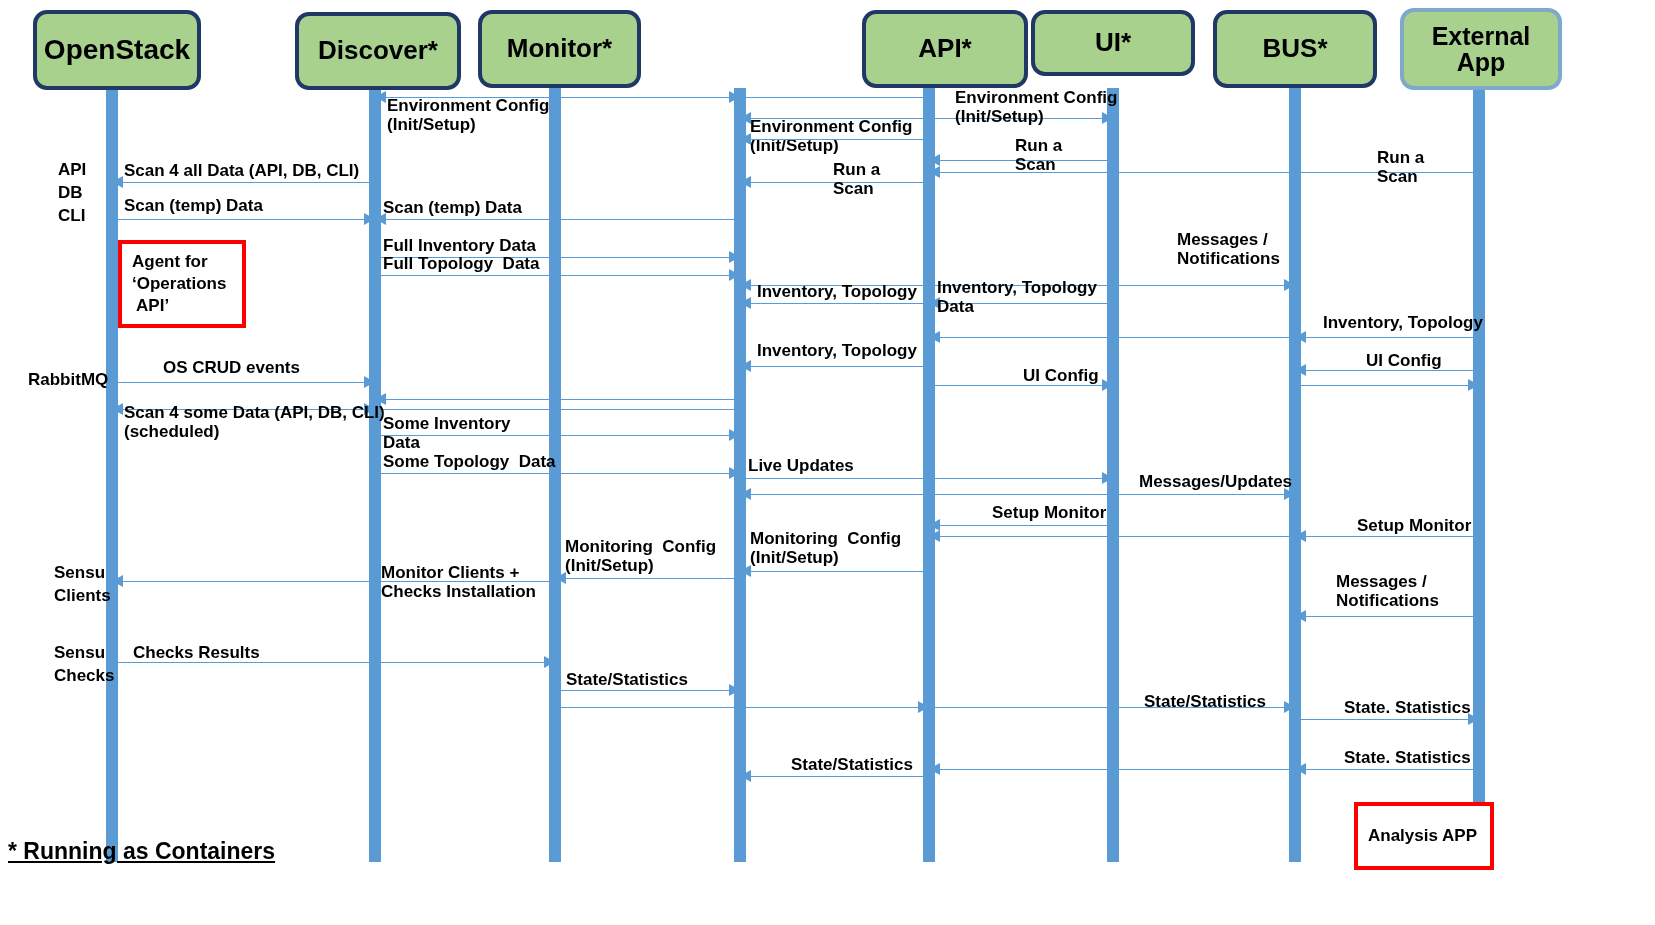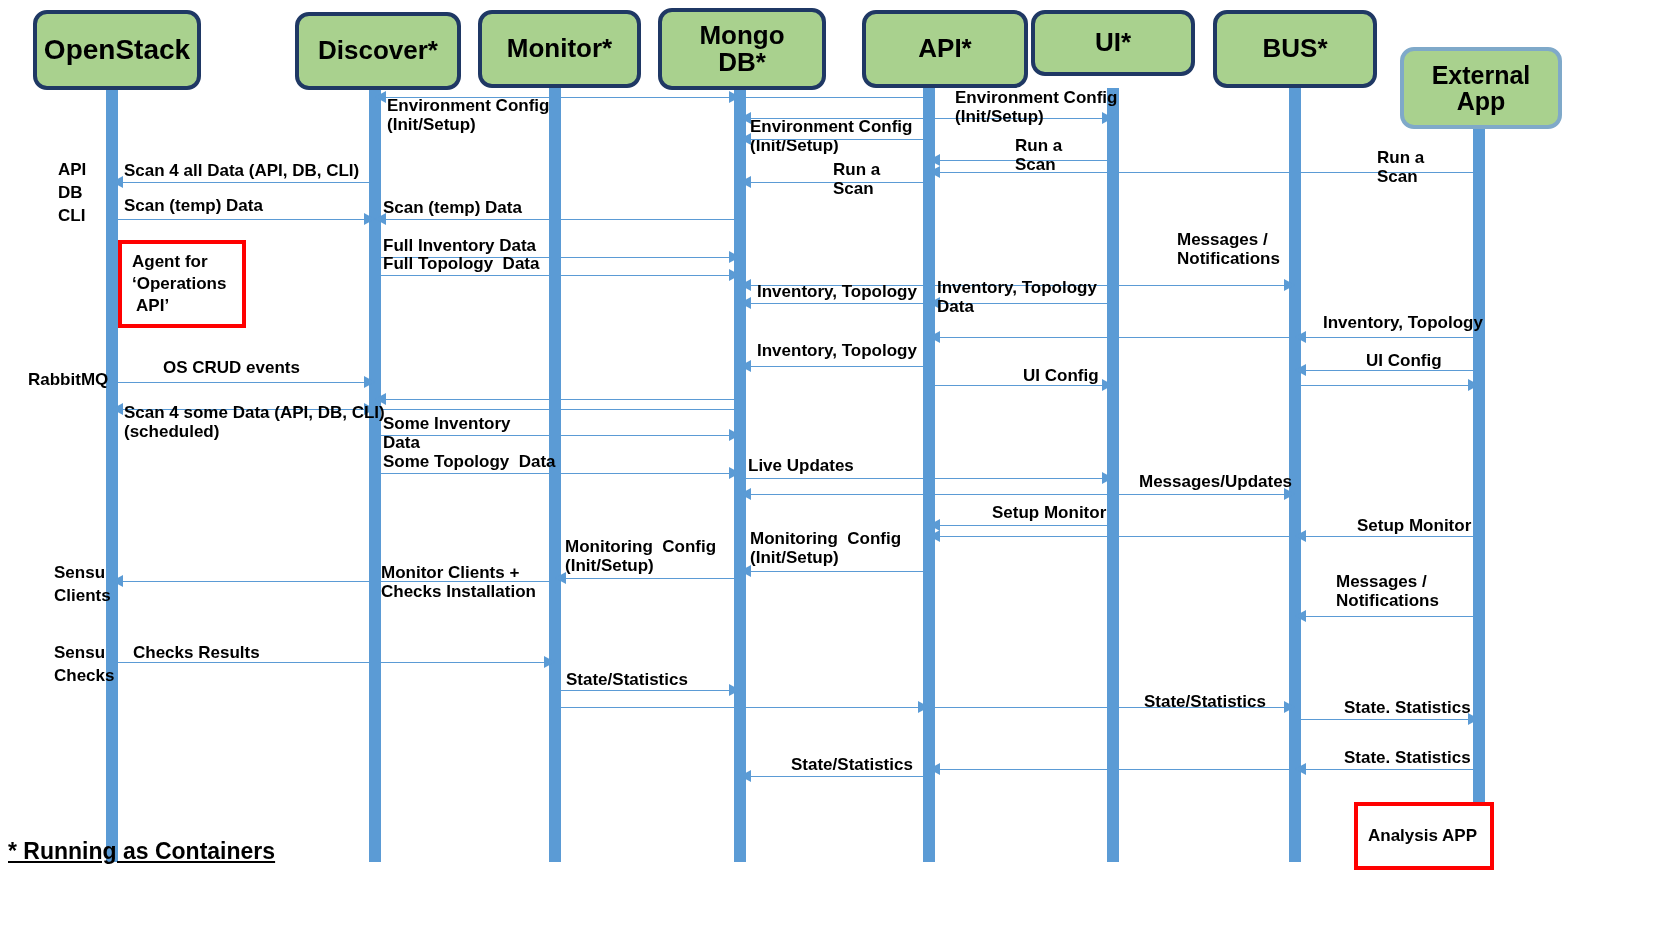--- a/index.html
+++ b/index.html
@@ -12,21 +12,21 @@
     background:#A9D18E;
     border:4px solid #1F3864;
     border-radius:14px;
     display:flex;align-items:center;justify-content:center;
     text-align:center;
     font-weight:bold;
     color:#000000;
     line-height:1.05;
     box-sizing:border-box;
   }
-  .actor.light-border{border-color:#7FA9C9;margin-top:39px;}
+  .actor.light-border{border-color:#7FA9C9;}
   .actor span{display:block;width:100%;padding:0 4px;}
 
   
   .lifeline{
     position:absolute;
     width:12px;
     background:#5B9BD5;
   }
 
   
@@ -230,24 +230,20 @@
     <div class="arrowhead left" style="top: 763px; left: 929px;"></div>
     <div class="actor" style="left: 33px; top: 10px; width: 168px; height: 80px; font-size: 28px;">
       <span style="white-space: pre-line;">OpenStack</span>
     </div>
     <div class="actor" style="left: 295px; top: 12px; width: 166px; height: 78px; font-size: 26px;">
       <span style="white-space: pre-line;">Discover*</span>
     </div>
     <div class="actor" style="left: 478px; top: 10px; width: 163px; height: 78px; font-size: 26px; align-items: center;">
       <span style="white-space: pre-line;">Monitor*</span>
     </div>
-    <div class="actor" style="left: 658px; top: 8px; width: 168px; height: 82px; font-size: 26px;">
-      <span style="white-space: pre-line;">Mongo
-DB*</span>
-    </div>
     <div class="actor" style="left: 846px; top: 10px; width: 166px; height: 78px; font-size: 26px; margin-left: 16px;">
       <span style="white-space: pre-line;">API*</span>
     </div>
     <div class="actor" style="left: 1031px; top: 10px; width: 164px; height: 66px; font-size: 26px;">
       <span style="white-space: pre-line;">UI*</span>
     </div>
     <div class="actor" style="left: 1213px; top: 10px; width: 164px; height: 78px; font-size: 26px;">
       <span style="white-space: pre-line;">BUS*</span>
     </div>
     <div class="actor light-border" style="left: 1400px; top: 8px; width: 162px; height: 82px; font-size: 25px;">

